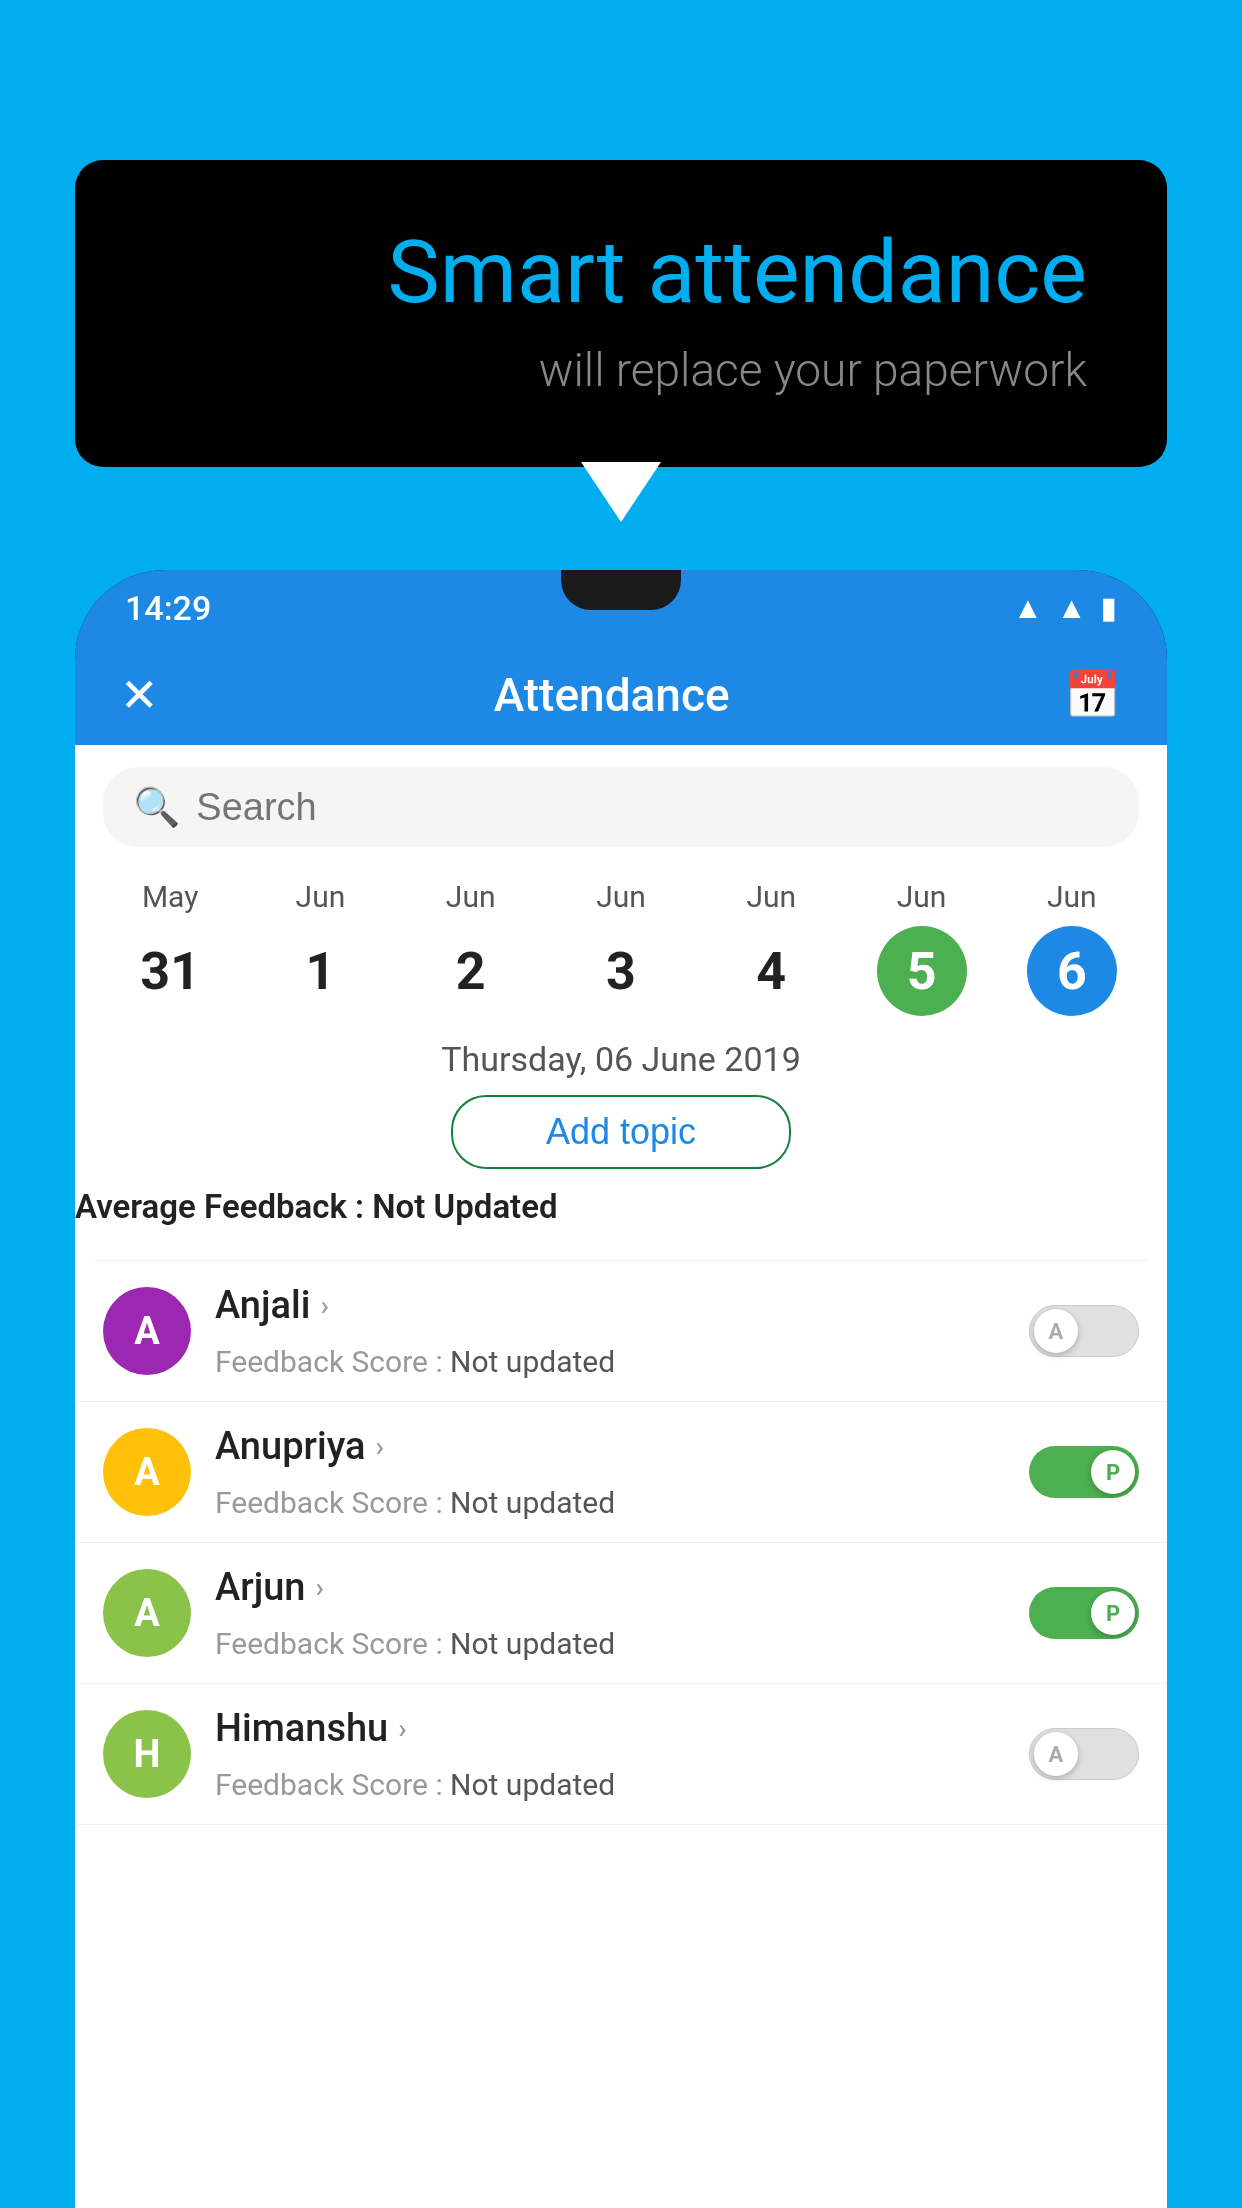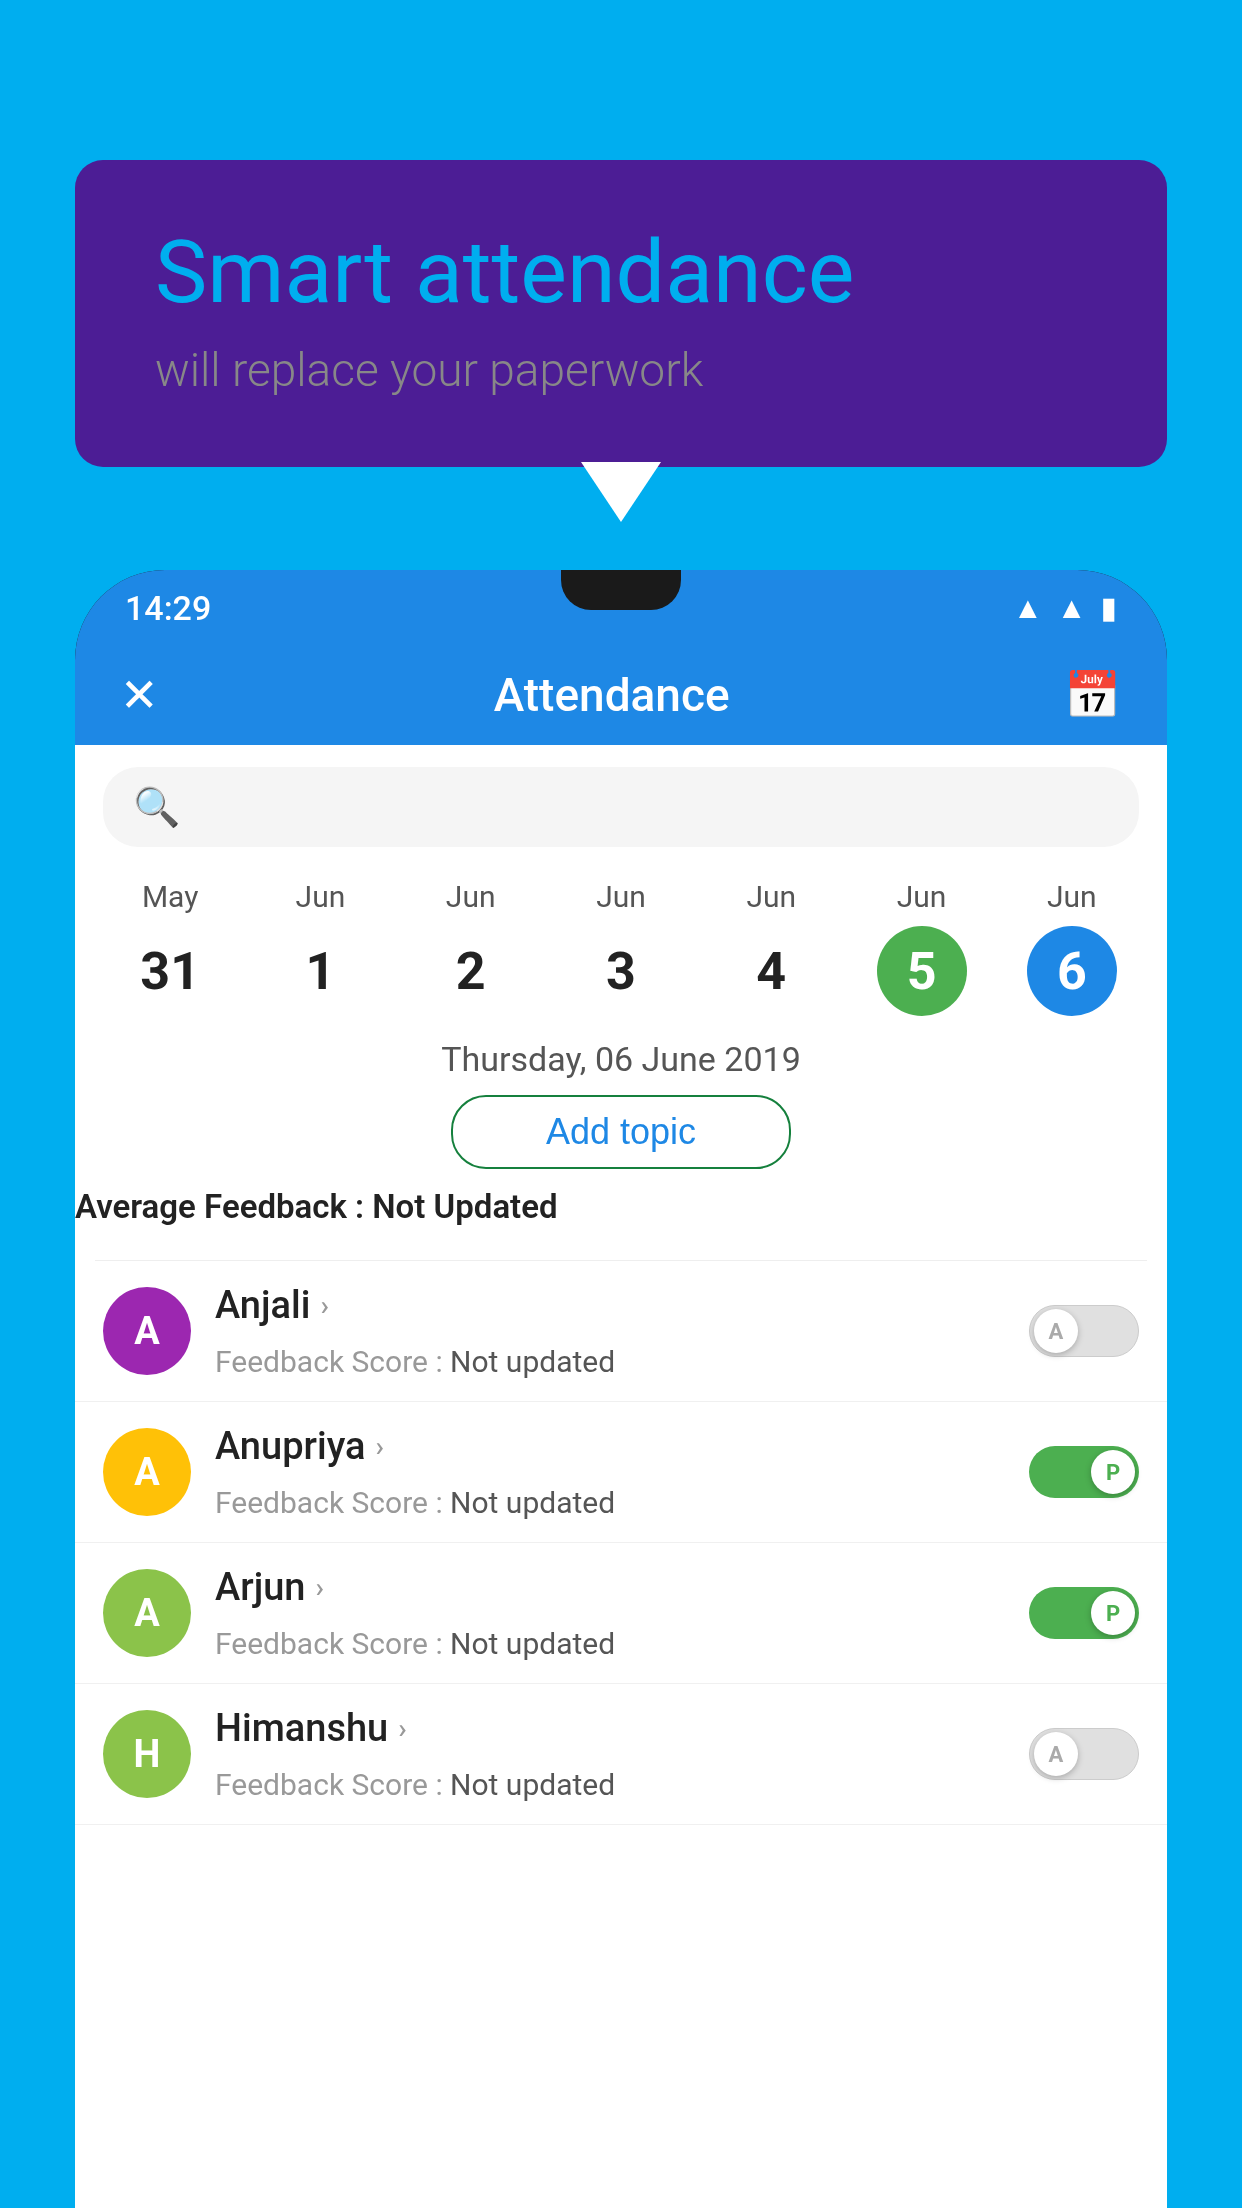--- a/index.html
+++ b/index.html
@@ -15,24 +15,24 @@
 
     
     .speech-bubble-container {
       position: absolute;
       top: 160px;
       left: 75px;
       right: 75px;
     }
 
     .speech-bubble {
-      background: #4c1d95;
+      background: #000000;
       border-radius: 28px;
       padding: 60px 80px 70px;
-      text-align: left;
+      text-align: right;
       position: relative;
     }
 
     .speech-bubble::after {
       content: '';
       position: absolute;
       bottom: -55px;
       left: 50%;
       transform: translateX(-50%);
       width: 0;
@@ -376,20 +376,21 @@
   <div class="app-bar">
     <span class="app-bar-icon">✕</span>
     <span class="app-bar-title">Attendance</span>
     <span class="app-bar-icon">📅</span>
   </div>
 
   <div class="screen-content">
 
     <div class="search-bar">
       <span class="search-icon-inner">🔍</span>
+      <input type="text" placeholder="Search" style="">
     </div>
 
     <div class="calendar-strip" id="calendar-strip">
         <div class="calendar-day">
     <span class="month-label">May</span>
     <span class="day-number">31</span>
   </div>
         <div class="calendar-day">
     <span class="month-label">Jun</span>
     <span class="day-number">1</span>

